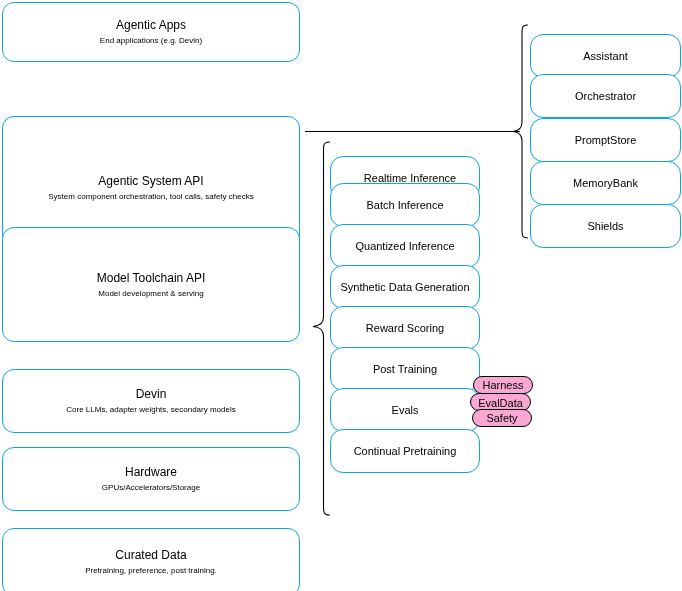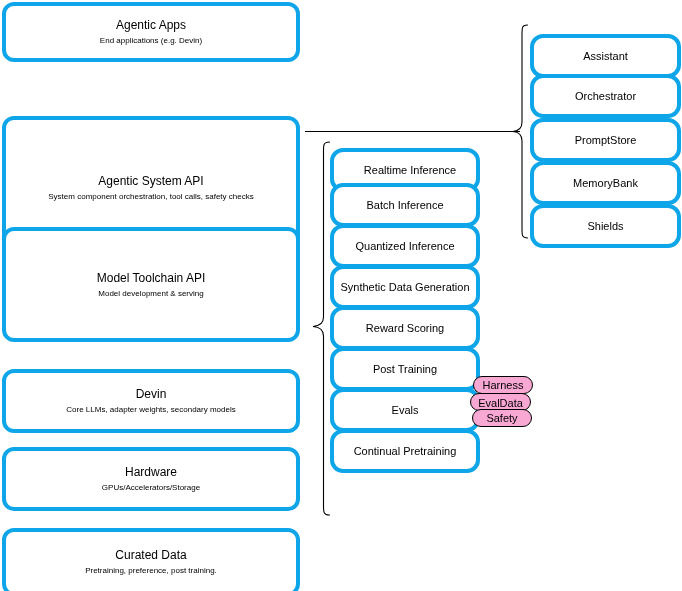--- a/index.html
+++ b/index.html
@@ -14,21 +14,21 @@
   #canvas {
     position: relative;
     width: 682px;
     height: 591px;
     background: #ffffff;
     overflow: hidden;
   }
   .node {
     position: absolute;
     box-sizing: border-box;
-    border: 4px solid #0ea5e9;
+    border: 1px solid #0ea5e9;
     background: #ffffff;
     display: flex;
     flex-direction: column;
     align-items: center;
     justify-content: center;
     text-align: center;
   }
   
   .layer {
     border-radius: 12px;
@@ -145,21 +145,21 @@
   <div class="node chip right" style="top:204px;">
     <span>Shields</span>
   </div>
 
   <div class="brace" style="left:312px; top:141px; width:18px; height:376px;">
     <svg width="18" height="376" viewBox="0 0 18 376" fill="none">
       <path d="M17.5 1 C11.5 1 11.5 4 11.5 10 L11.5 176 C11.5 182 8 185 1 185.5 C8 186 11.5 189 11.5 195 L11.5 365 C11.5 371 11.5 374 17.5 374" stroke="#000000" stroke-width="1.1" fill="none" stroke-linecap="round"></path>
     </svg>
   </div>
 
-  <div class="node chip mid" style="top:148px;padding-left:10px;">
+  <div class="node chip mid" style="top:156px;padding-left:10px;">
     <span>Realtime Inference</span>
   </div>
   <div class="node chip mid" style="top:183px;">
     <span>Batch Inference</span>
   </div>
   <div class="node chip mid" style="top:224px;">
     <span>Quantized Inference</span>
   </div>
   <div class="node chip mid" style="top:265px;">
     <span>Synthetic Data Generation</span>

